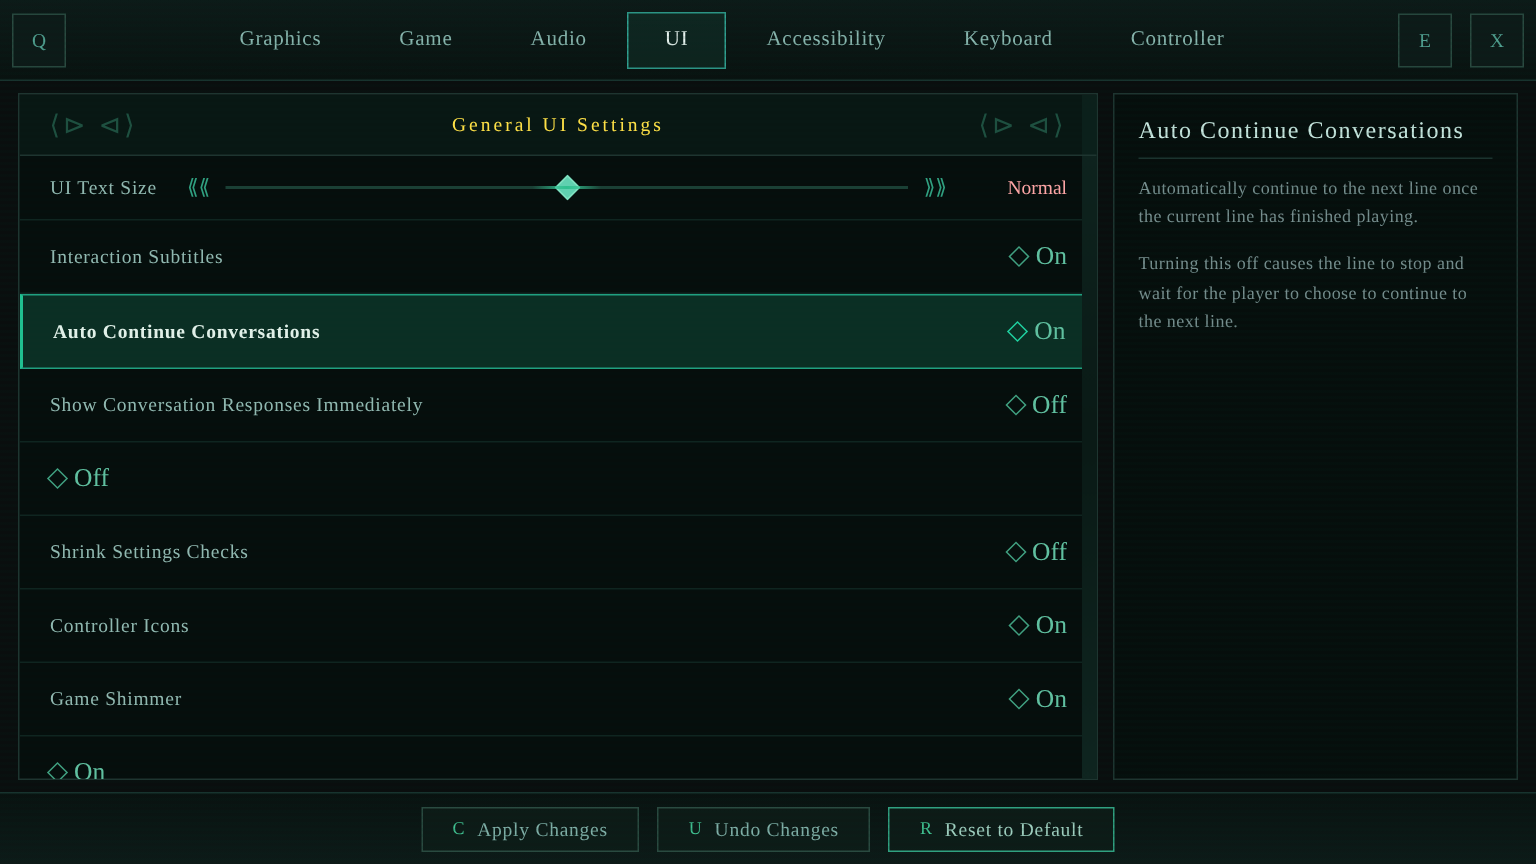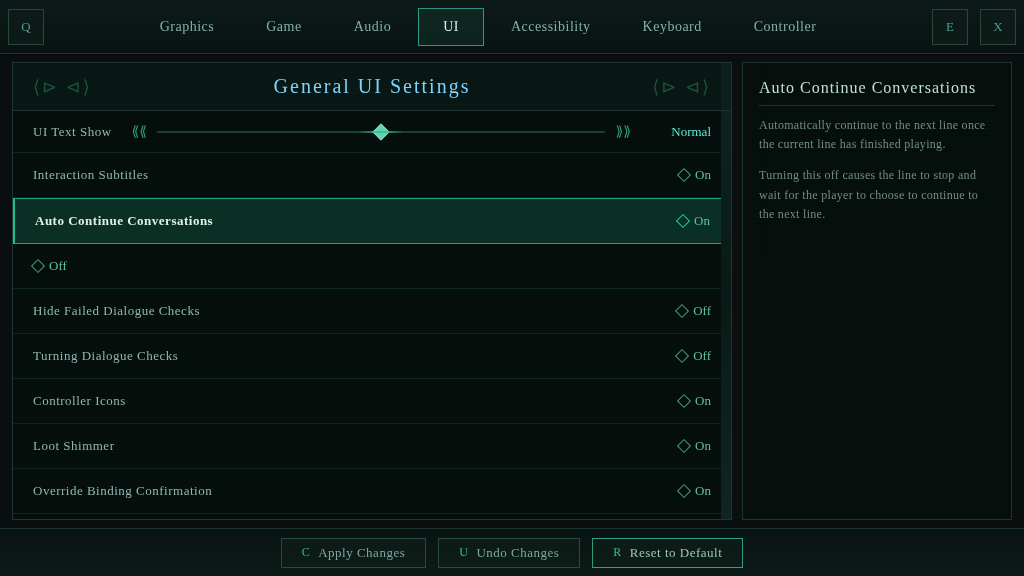--- a/index.html
+++ b/index.html
@@ -87,22 +87,22 @@
       flex: 1;
       border: 1px solid #1e3530;
       background: rgba(5, 15, 12, 0.8);
       position: relative;
       overflow: hidden;
     }
 
     .panel-header {
       text-align: center;
       padding: 12px;
-      color: #7dd3fc;
-      font-size: 20px;
+      color: #fde047;
+      font-size: 13px;
       letter-spacing: 2px;
       border-bottom: 1px solid #1e3530;
       background: rgba(10, 30, 25, 0.6);
       position: relative;
     }
 
     
     .panel-header::before,
     .panel-header::after {
       content: '⟨⊳ ⊲⟩';
@@ -150,21 +150,21 @@
     .setting-row.active .setting-label {
       color: #e0f0e8;
       font-weight: bold;
     }
 
     .setting-value {
       display: flex;
       align-items: center;
       gap: 6px;
       color: #60c0a0;
-      font-size: 13px;
+      font-size: 17px;
     }
 
     .diamond-icon {
       width: 10px;
       height: 10px;
       background: transparent;
       border: 1.5px solid #40a080;
       transform: rotate(45deg);
       display: inline-block;
       flex-shrink: 0;
@@ -212,21 +212,21 @@
       background: #60d0b0;
       border: 1px solid #80e0c0;
       transform: rotate(45deg);
       position: absolute;
       left: 50%;
       top: 50%;
       transform: translate(-50%, -50%) rotate(45deg);
     }
 
     .slider-label {
-      color: #5eead4;
+      color: #fca5a5;
       font-size: 13px;
       min-width: 60px;
       text-align: right;
     }
 
     
     .right-panel {
       width: 270px;
       border: 1px solid #1e3530;
       background: rgba(5, 15, 12, 0.8);
@@ -337,21 +337,21 @@
 
 <div class="main-content">
 
   <div class="left-panel">
     <div class="panel-header">
       <span>General UI Settings</span>
     </div>
     <div class="settings-list" id="settings-list">
 
     <div class="setting-row slider-row">
-      <span class="setting-label">UI Text Show</span>
+      <span class="setting-label">UI Text Size</span>
       <div class="slider-container">
         <span class="slider-arrow">⟪⟪</span>
         <div class="slider-track">
           <div class="slider-thumb"></div>
         </div>
         <span class="slider-arrow">⟫⟫</span>
       </div>
       <span class="slider-label">Normal</span>
     </div>
         <div class="setting-row">
@@ -362,55 +362,54 @@
       </span>
     </div>
         <div class="setting-row active">
       <span class="setting-label">Auto Continue Conversations</span>
       <span class="setting-value">
         <span class="diamond-icon active"></span>
         <span>On</span>
       </span>
     </div>
         <div class="setting-row">
+      <span class="setting-label">Show Conversation Responses Immediately</span>
       <span class="setting-value">
         <span class="diamond-icon"></span>
         <span>Off</span>
       </span>
     </div>
         <div class="setting-row">
-      <span class="setting-label">Hide Failed Dialogue Checks</span>
       <span class="setting-value">
         <span class="diamond-icon"></span>
         <span>Off</span>
       </span>
     </div>
         <div class="setting-row">
-      <span class="setting-label">Turning Dialogue Checks</span>
+      <span class="setting-label">Shrink Settings Checks</span>
       <span class="setting-value">
         <span class="diamond-icon"></span>
         <span>Off</span>
       </span>
     </div>
         <div class="setting-row">
       <span class="setting-label">Controller Icons</span>
       <span class="setting-value">
         <span class="diamond-icon"></span>
         <span>On</span>
       </span>
     </div>
         <div class="setting-row">
-      <span class="setting-label">Loot Shimmer</span>
+      <span class="setting-label">Game Shimmer</span>
       <span class="setting-value">
         <span class="diamond-icon"></span>
         <span>On</span>
       </span>
     </div>
         <div class="setting-row">
-      <span class="setting-label">Override Binding Confirmation</span>
       <span class="setting-value">
         <span class="diamond-icon"></span>
         <span>On</span>
       </span>
     </div>
         <div class="setting-row">
       
       
     </div>
       </div>

